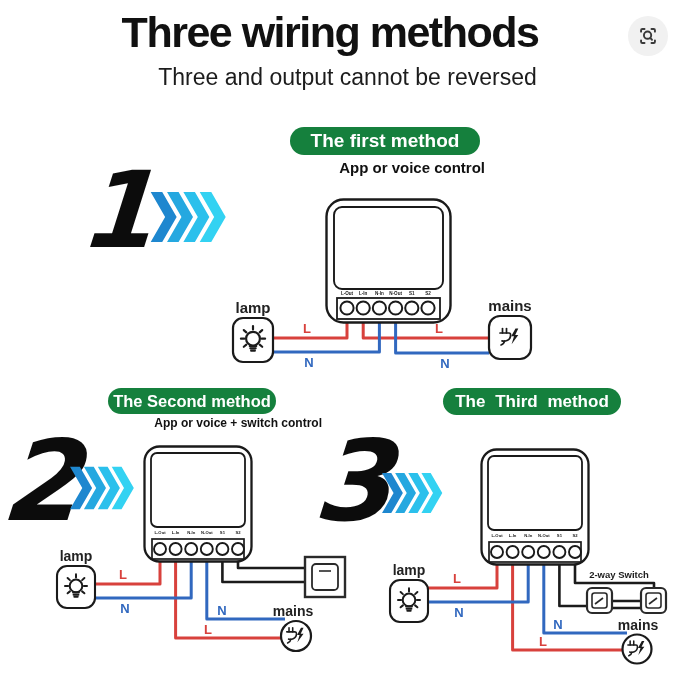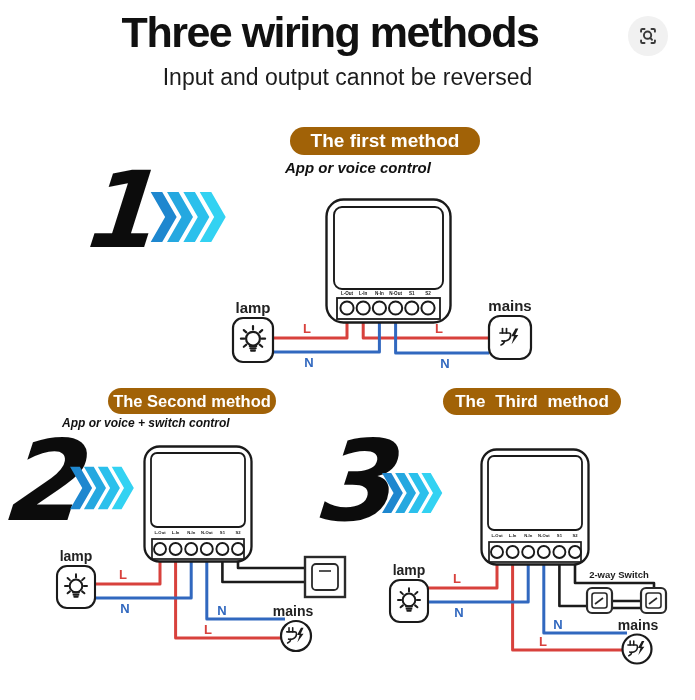--- a/index.html
+++ b/index.html
@@ -4,47 +4,47 @@
 <style>
   html,body{margin:0;padding:0;background:#fff;}
   .stage{position:relative;width:695px;height:700px;background:#ffffff;overflow:hidden;
          font-family:"Liberation Sans",sans-serif;color:#111;}
   .title{position:absolute;left:0;top:8px;width:660px;text-align:center;
          font-size:43px;font-weight:bold;letter-spacing:-1.5px;color:#111;}
   .subtitle{position:absolute;left:0;top:64px;width:695px;text-align:center;
             font-size:23px;font-weight:500;color:#1c1c1c;}
   .lens-btn{position:absolute;left:628px;top:16px;width:40px;height:40px;border-radius:50%;
             background:#f1f1f1;display:flex;align-items:center;justify-content:center;cursor:pointer;}
-  .pill{position:absolute;background:#a16207;color:#fff;font-weight:bold;border-radius:16px;
+  .pill{position:absolute;background:#15803d;color:#fff;font-weight:bold;border-radius:16px;
         display:flex;align-items:center;justify-content:center;}
   .pill1{left:290px;top:127px;width:190px;height:28px;font-size:19px;}
   .pill2{left:108px;top:388px;width:168px;height:26px;font-size:16.5px;align-items:center;}
   .pill3{left:443px;top:388px;width:178px;height:27px;font-size:17px;word-spacing:5px;}
-  .caption{position:absolute;text-align:left;font-weight:bold;color:#111;font-style:italic;}
+  .caption{position:absolute;text-align:right;font-weight:bold;color:#111;}
   .cap1{left:285px;top:159px;width:200px;font-size:15px;}
   .cap2{left:62px;top:416px;width:260px;font-size:12px;}
   .cap3{left:393px;top:416px;width:280px;font-size:14.5px;}
   .big-num{position:absolute;font-family:"DejaVu Sans",sans-serif;font-weight:bold;font-style:italic;
            font-size:112px;line-height:0.92;color:#0c0c0c;transform:skewX(-7deg);}
   .num1{left:90px;top:162px;font-size:106px;}
   .num2{left:12px;top:430px;}
   .num3{left:324px;top:430px;}
   .abs{position:absolute;}
   svg text{font-family:"Liberation Sans",sans-serif;}
   .dev-label{font-weight:bold;fill:#1b1b1b;font-size:10px;}
   .io-label{font-weight:bold;font-size:13px;}
   .part-label{font-weight:600;fill:#222;}
 </style>
 </head>
 <body>
 
 <div class="stage">
 
   <div class="title">Three wiring methods</div>
-  <div class="subtitle">Input and output cannot be reversed</div>
+  <div class="subtitle">Three and output cannot be reversed</div>
   <div class="lens-btn">
     <svg width="26" height="26" viewBox="0 0 30 30">
       <g fill="none" stroke="#3a3a3a" stroke-width="2.2" stroke-linecap="round">
         <path d="M7,10 V8.5 Q7,7 8.5,7 H11"></path>
         <path d="M19,7 H21.5 Q23,7 23,8.5 V10"></path>
         <path d="M23,20 V21.5 Q23,23 21.5,23 H19"></path>
         <path d="M11,23 H8.5 Q7,23 7,21.5 V20"></path>
         <circle cx="14.5" cy="14" r="4.2"></circle>
         <path d="M17.8,17.5 L19.6,19.3"></path>
       </g>

